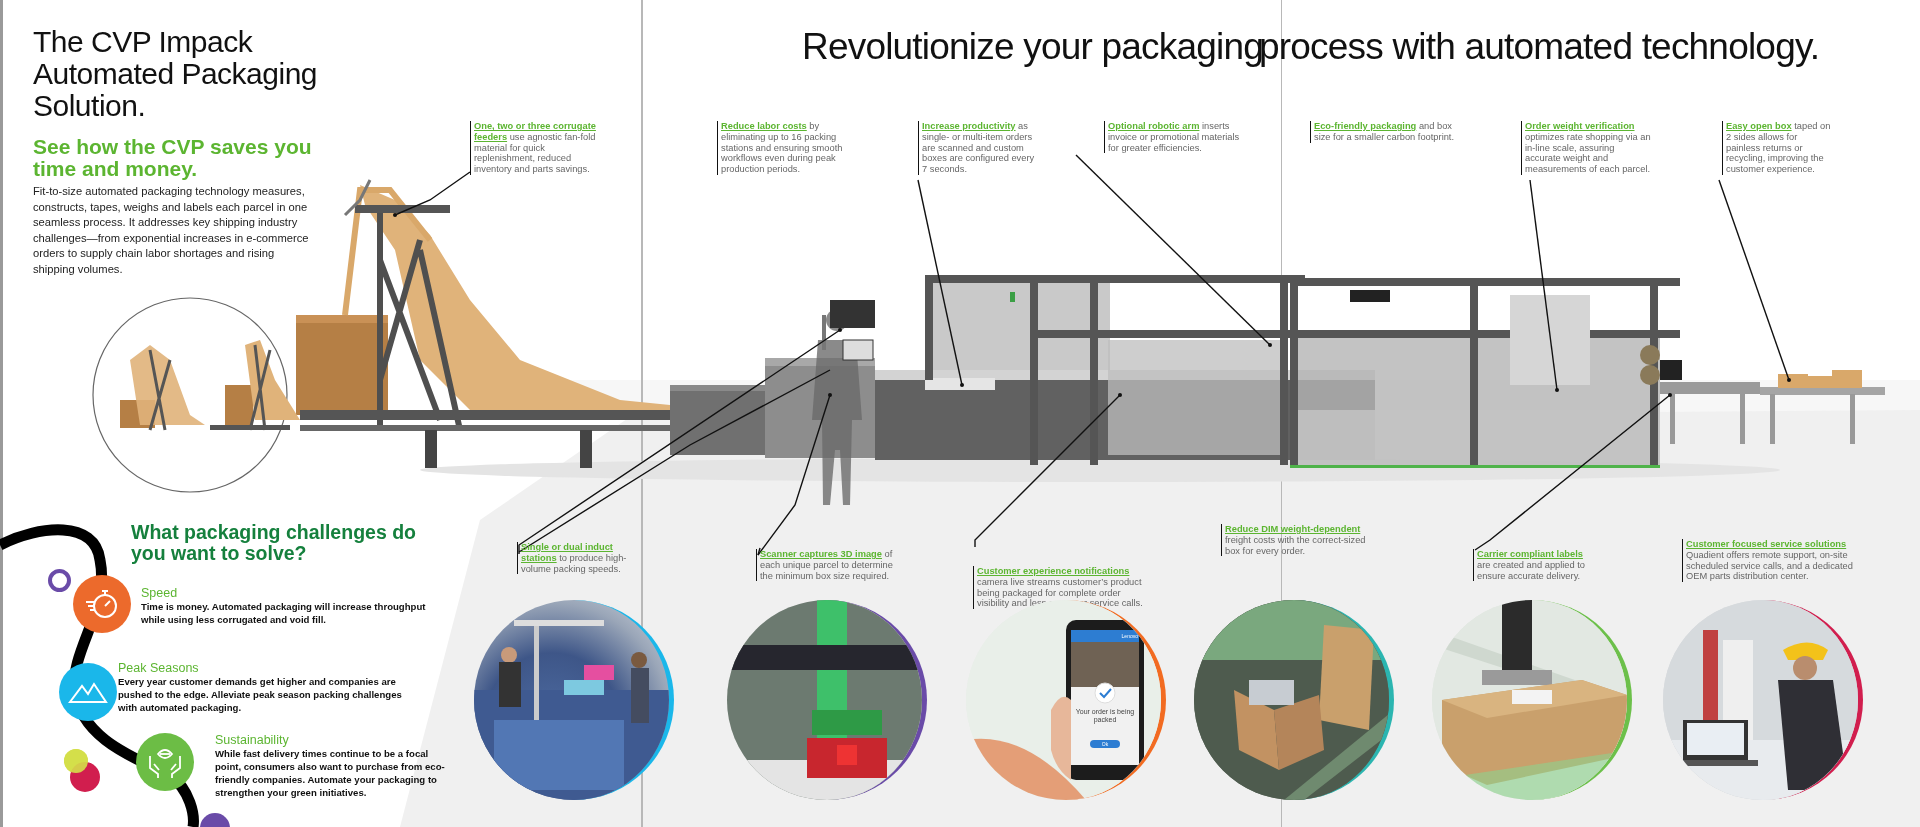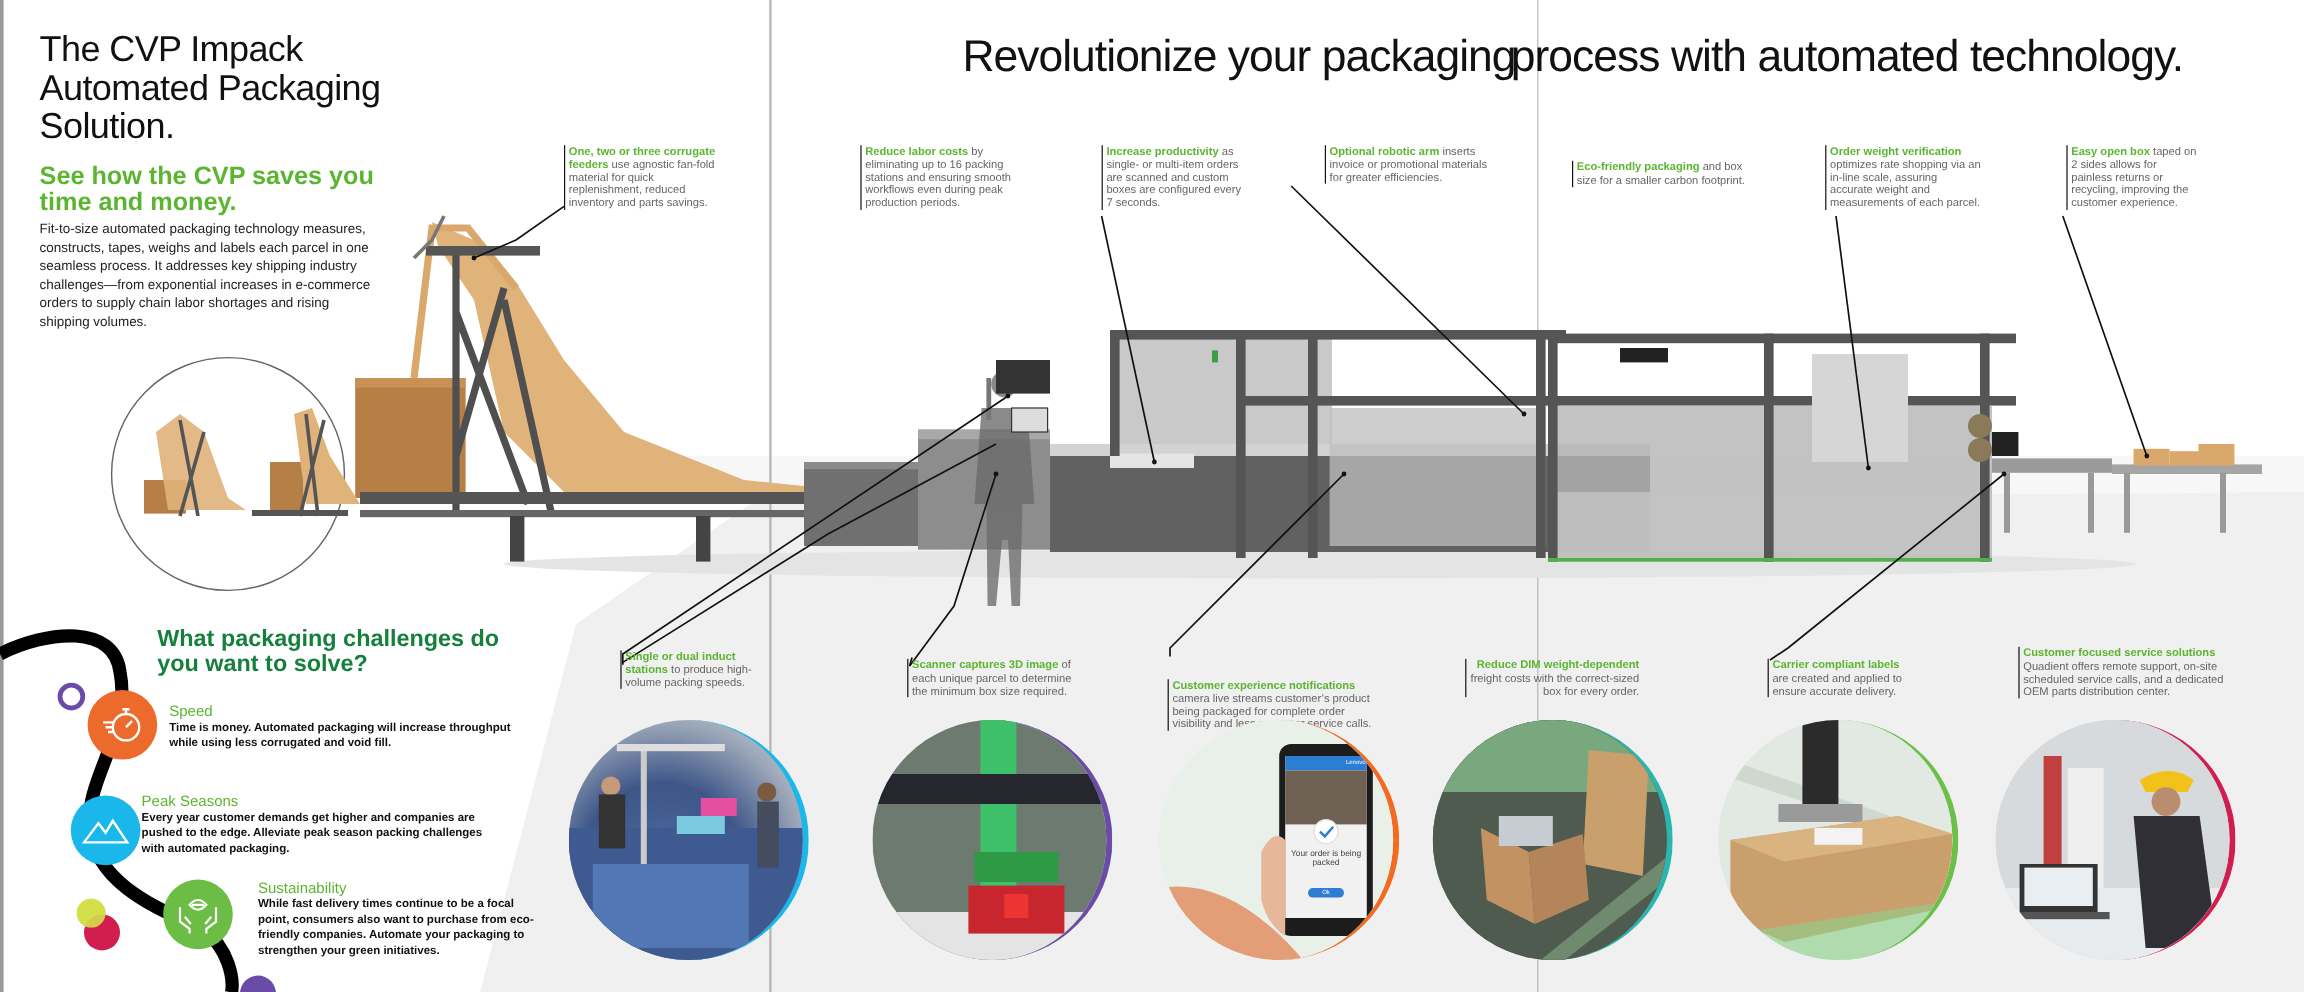--- a/index.html
+++ b/index.html
@@ -17,21 +17,21 @@
     
     .main-title { position: absolute; left: 33px; top: 26px; width: 360px; font-size: 30px; line-height: 32px; font-weight: 300; color: #111; letter-spacing: -0.5px; }
     .sub-title { position: absolute; left: 33px; top: 136px; width: 300px; font-size: 21px; line-height: 22px; font-weight: 700; color: #5cb531; }
     .intro { position: absolute; left: 33px; top: 184px; width: 280px; font-size: 11.2px; line-height: 15.5px; color: #222; }
 
     .banner-left { position: absolute; left: 802px; top: 26px; font-size: 37px; font-weight: 300; color: #111; letter-spacing: -0.8px; white-space: nowrap; }
     .banner-right { position: absolute; left: 1259px; top: 26px; font-size: 37px; font-weight: 300; color: #111; letter-spacing: -0.8px; white-space: nowrap; }
 
     
     .callout { position: absolute; font-size: 9.3px; line-height: 10.8px; color: #666; border-left: 1.5px solid #111; padding-left: 3px; }
-    .callout b { color: #5cb531; font-weight: 700; }
+    .callout b { color: #5cb531; font-weight: 700; text-decoration: underline; }
 
     
     .challenges-title { position: absolute; left: 131px; top: 522px; width: 320px; font-size: 19.5px; line-height: 21px; font-weight: 700; color: #15803d; }
     .challenge { position: absolute; }
     .challenge-name { font-size: 12.5px; color: #5cb531; line-height: 14px; }
     .challenge-text { font-size: 9.6px; line-height: 13px; font-weight: 700; color: #111; }
 
     .icon-circle { position: absolute; border-radius: 50%; display: flex; align-items: center; justify-content: center; }
 
     
@@ -178,40 +178,40 @@
   </div>
   <div class="callout" style="left:717px; top:121px; width:130px;">
     <b>Reduce labor costs</b><span> by eliminating up to 16 packing stations and ensuring smooth workflows even during peak production periods.</span>
   </div>
   <div class="callout" style="left:918px; top:121px; width:120px;">
     <b>Increase productivity</b><span> as single- or multi-item orders are scanned and custom boxes are configured every 7 seconds.</span>
   </div>
   <div class="callout" style="left:1076px; top:121px; width:140px;margin-left:28px;">
     <b>Optional robotic arm</b><span> inserts invoice or promotional materials for greater efficiencies.</span>
   </div>
-  <div class="callout" style="left:1310px; top:134px; width:150px;">
+  <div class="callout" style="left:1310px; top:121px; width:150px;">
     <b>Eco-friendly packaging</b><span> and box size for a smaller carbon footprint.</span>
   </div>
   <div class="callout" style="left:1521px; top:121px; width:130px;">
     <b>Order weight verification</b><span> optimizes rate shopping via an in-line scale, assuring accurate weight and measurements of each parcel.</span>
   </div>
   <div class="callout" style="left:1722px; top:121px; width:110px;">
     <b>Easy open box</b><span> taped on 2 sides allows for painless returns or recycling, improving the customer experience.</span>
   </div>
 
   <div class="callout" style="left:517px; top:542px; width:120px;">
     <b>Single or dual induct stations</b><span> to produce high-volume packing speeds.</span>
   </div>
   <div class="callout" style="left:756px; top:549px; width:140px;">
     <b>Scanner captures 3D image</b><span> of each unique parcel to determine the minimum box size required.</span>
   </div>
   <div class="callout" style="left:973px; top:566px; width:175px;">
     <b>Customer experience notifications</b><span> camera live streams customer’s product being packaged for complete order visibility and less customer service calls.</span>
   </div>
-  <div class="callout" style="left:1221px; top:549px; width:145px;text-align:right;">
+  <div class="callout" style="left:1221px; top:524px; width:145px;">
     <b>Reduce DIM weight-dependent</b><span> freight costs with the correct-sized box for every order.</span>
   </div>
   <div class="callout" style="left:1473px; top:549px; width:120px;">
     <b>Carrier compliant labels</b><span> are created and applied to ensure accurate delivery.</span>
   </div>
   <div class="callout" style="left:1682px; top:539px; width:175px;">
     <b>Customer focused service solutions</b><span> Quadient offers remote support, on-site scheduled service calls, and a dedicated OEM parts distribution center.</span>
   </div>
 
   <div class="photo" style="left:474px; top:600px; background: radial-gradient(circle at 40% 60%, #4c6aa0 0%, #3e5688 40%, #9aa6b8 70%, #d8dde4 100%); border-right:5px solid #1ab7ea;">

